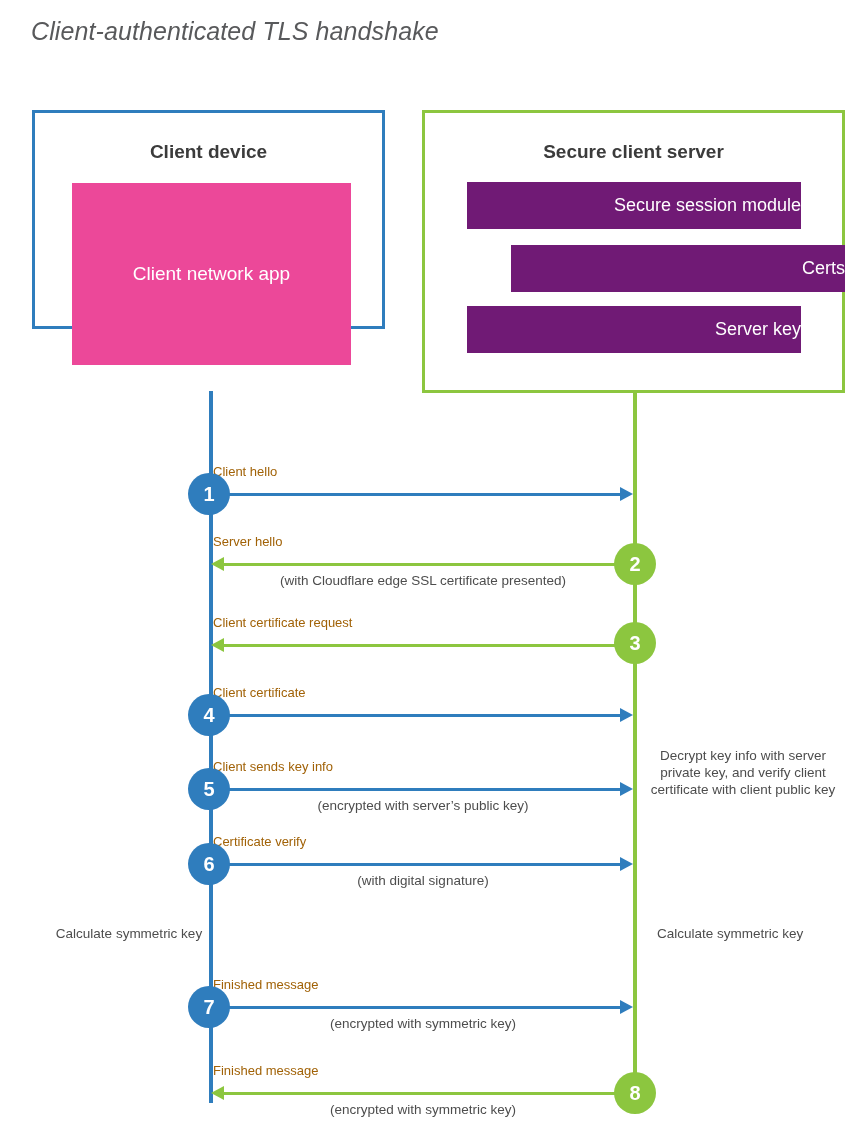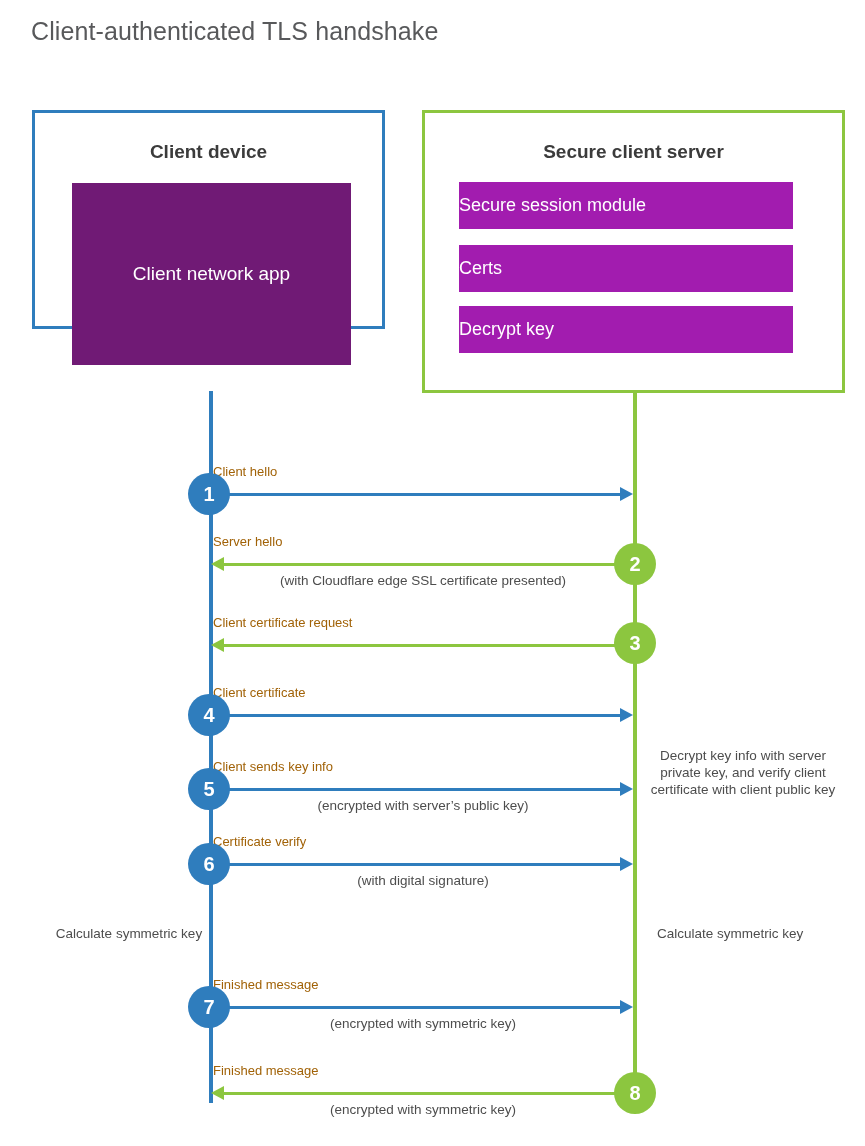--- a/index.html
+++ b/index.html
@@ -23,20 +23,21 @@
   
   #page-title {
     position: absolute;
     left: 31px;
     top: 17px;
     font-size: 25px;
     font-weight: 400;
     color: #58595b;
     letter-spacing: 0.1px;
     white-space: nowrap;
+    font-style: italic;
   }
 
   
   .party-box {
     position: absolute;
     background: #ffffff;
     box-sizing: border-box;
   }
   #client-box {
     left: 32px;
@@ -63,50 +64,50 @@
     color: #3b3b3b;
   }
 
   
   #client-app {
     position: absolute;
     left: 37px;
     top: 70px;
     width: 279px;
     height: 182px;
-    background: #701a75;
+    background: #ec4899;
     display: flex;
     align-items: center;
     justify-content: center;
   }
   #client-app .app-label {
     color: #ffffff;
     font-size: 19px;
     line-height: 26px;
     text-align: center;
     width: 180px;
   }
 
   
   .server-bar {
     position: absolute;
-    left: 34px;
+    left: 42px;
     width: 334px;
     height: 47px;
-    background: #a21caf;
+    background: #701a75;
     display: flex;
     align-items: center;
-    justify-content: flex-start;
+    justify-content: flex-end;
   }
   .server-bar span {
     color: #ffffff;
     font-size: 18px;
   }
   #server-bar-0 { top: 69px; }
-  #server-bar-1 { top: 132px; }
+  #server-bar-1 { top: 132px; margin-left: 44px; }
   #server-bar-2 { top: 193px; }
 
   
   .lifeline {
     position: absolute;
     width: 4px;
   }
   #client-lifeline {
     left: 209px;
     top: 391px;
@@ -232,21 +233,21 @@
 
   <div id="server-box" class="party-box">
     <div class="party-title">Secure client server</div>
     <div id="server-bar-0" class="server-bar">
       <span>Secure session module</span>
     </div>
     <div id="server-bar-1" class="server-bar">
       <span>Certs</span>
     </div>
     <div id="server-bar-2" class="server-bar">
-      <span>Decrypt key</span>
+      <span>Server key</span>
     </div>
   </div>
 
   <div id="client-lifeline" class="lifeline"></div>
   <div id="server-lifeline" class="lifeline"></div>
 
   <div class="msg" style="top:494px">
     <div class="arrow-line blue" style="left:213px; width:407px;"></div>
     <div class="arrow-head right blue" style="left:620px;"></div>
     <div class="msg-label">Client hello</div>

